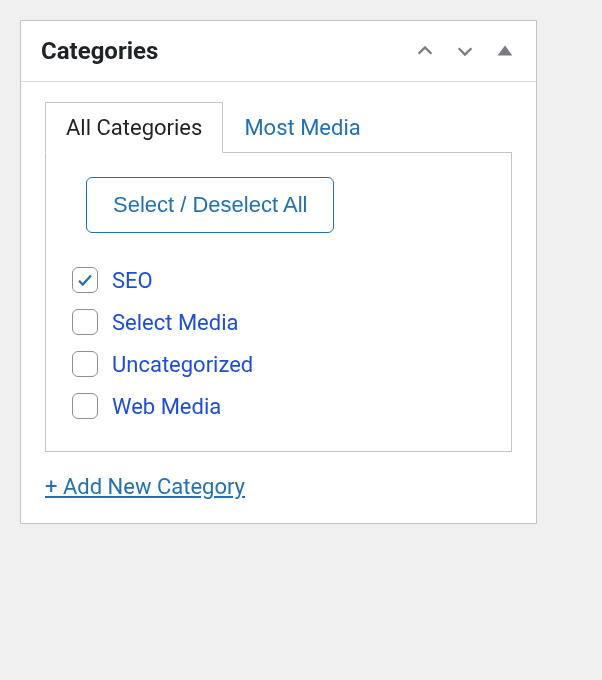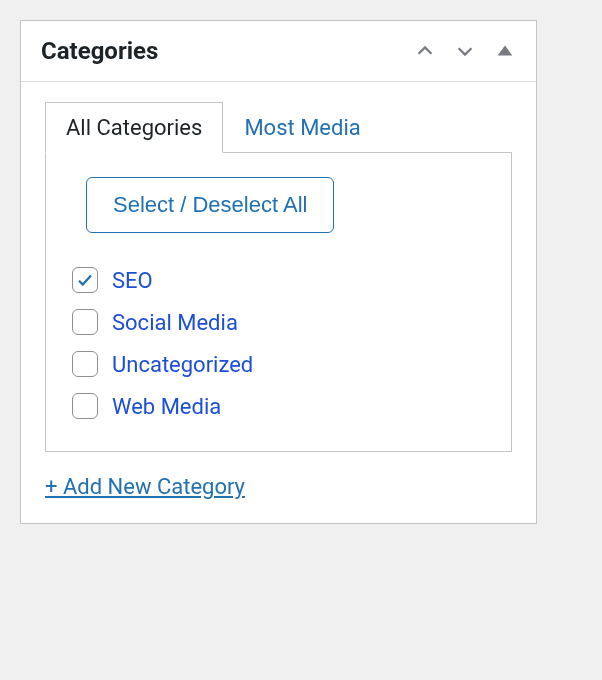--- a/index.html
+++ b/index.html
@@ -172,21 +172,21 @@
           <li class="category-item">
             <span class="checkbox checked">
               <svg viewBox="0 0 24 24">
                   <polyline points="4 13 9 18 20 6"></polyline>
                 </svg>
             </span>
             <span class="category-label">SEO</span>
           </li>
           <li class="category-item">
             <span class="checkbox"></span>
-            <span class="category-label">Social Media</span>
+            <span class="category-label">Select Media</span>
           </li>
           <li class="category-item">
             <span class="checkbox"></span>
             <span class="category-label">Uncategorized</span>
           </li>
           <li class="category-item">
             <span class="checkbox"></span>
             <span class="category-label">Web Media</span>
           </li>
         </ul>

